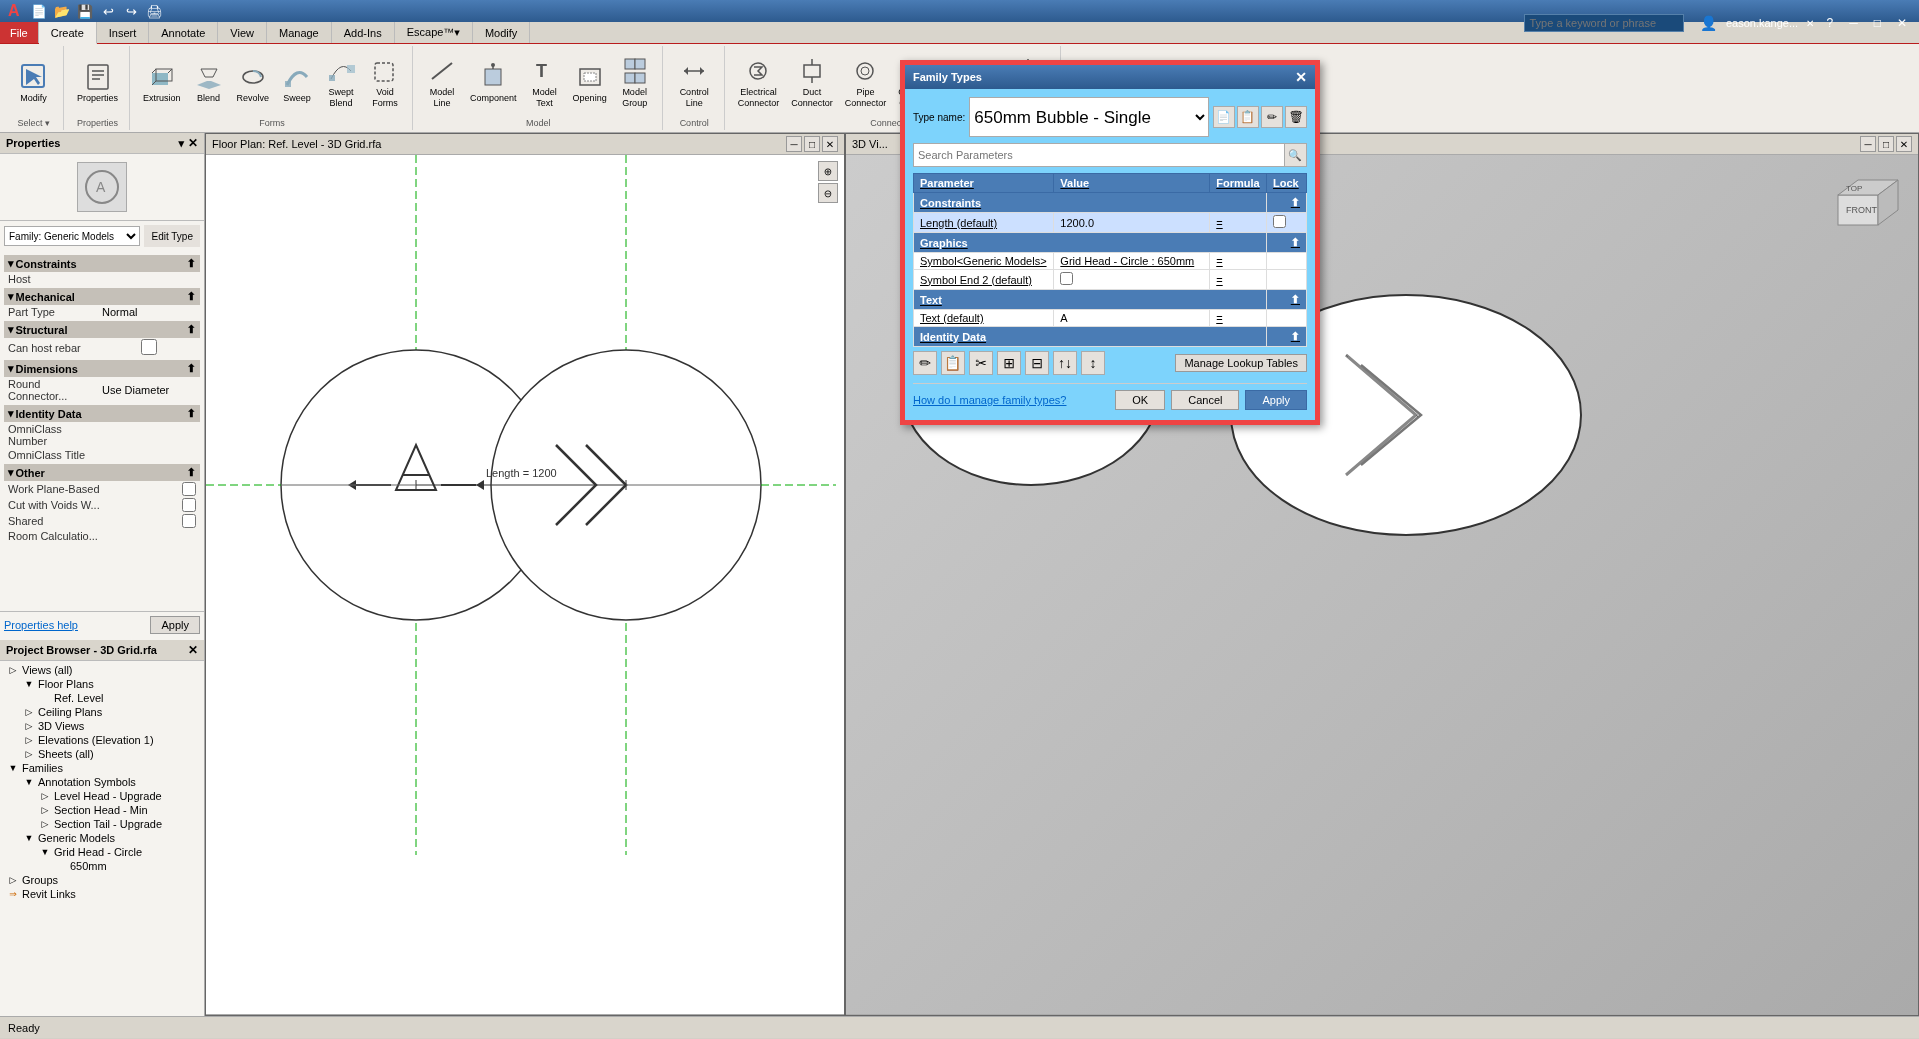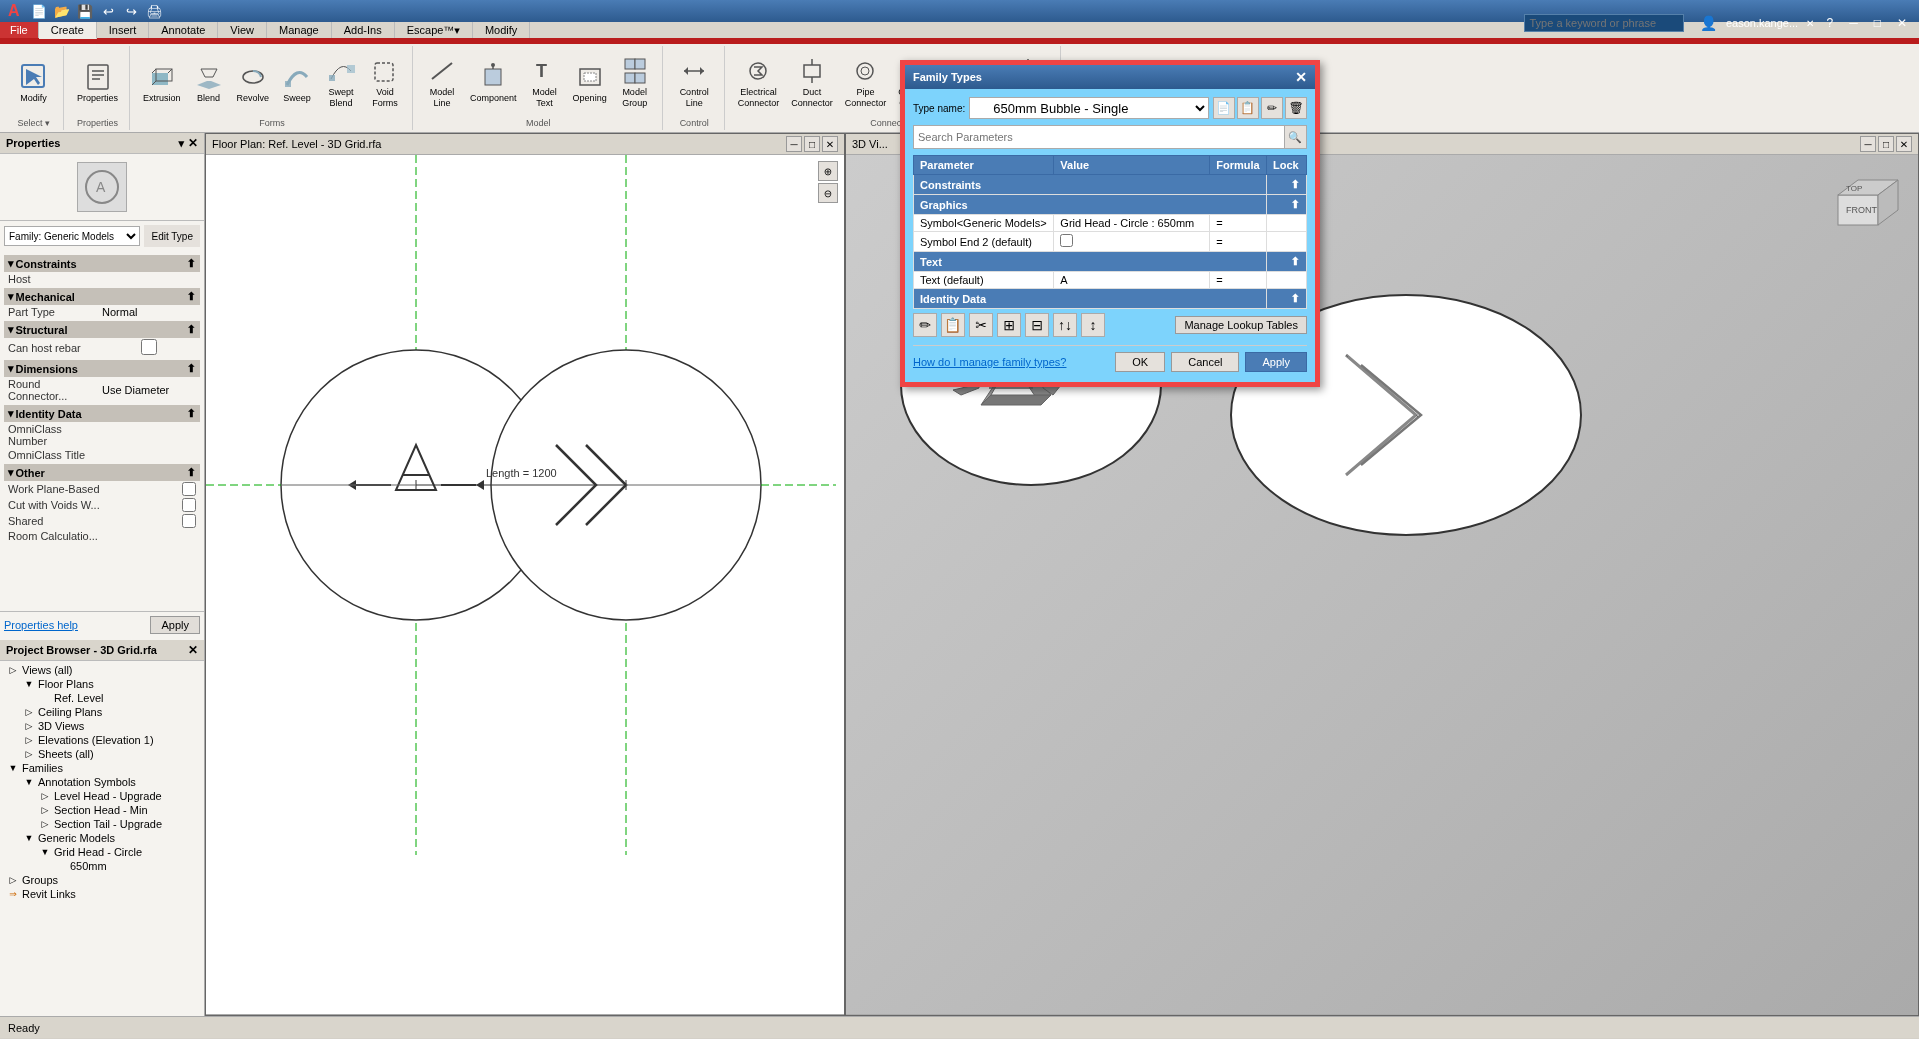--- a/index.html
+++ b/index.html
@@ -22,21 +22,21 @@
     .title-bar-btn { color: white; cursor: pointer; font-size: 12px; padding: 0 4px; }
 
     
     .ribbon {
       background: #f0ede8;
       border-bottom: 1px solid #aaa;
     }
     .ribbon-tabs {
       display: flex;
       background: #d9d5cc;
-      border-bottom: 6px solid #b91c1c;
+      border-bottom: 1px solid #b91c1c;
       height: 22px;
     }
     .ribbon-tab {
       padding: 3px 12px;
       font-size: 11px;
       cursor: pointer;
       border-right: 1px solid #bbb;
       display: flex;
       align-items: center;
     }
@@ -352,25 +352,24 @@
     .dialog-body { padding: 8px; }
     .type-name-row {
       display: flex;
       align-items: center;
       gap: 4px;
       margin-bottom: 6px;
     }
     .type-name-label { font-size: 10px; white-space: nowrap; }
     .type-name-select {
       flex: 1;
-      height: 22px;
-      font-size: 13px;
+      height: 40px;
+      font-size: 17px;
       border: 1px solid #aaa;
       background: white;
-      padding-left: 19px;
     }
     .type-name-icons { display: flex; gap: 2px; }
     .type-icon-btn {
       width: 22px; height: 22px;
       border: 1px solid #aaa;
       background: #e5e1dc;
       display: flex; align-items: center; justify-content: center;
       cursor: pointer;
       font-size: 12px;
     }
@@ -393,20 +392,21 @@
       width: 22px; height: 22px;
       background: #e5e1dc;
       border-left: 1px solid #aaa;
       display: flex; align-items: center; justify-content: center;
       cursor: pointer;
     }
     .params-table {
       width: 100%;
       border-collapse: collapse;
       font-size: 11px;
+      text-decoration: underline;
     }
     .params-table th {
       background: #4a7cb5;
       color: white;
       padding: 3px 6px;
       text-align: left;
       border: 1px solid #3a6aa5;
     }
     .params-table td {
       padding: 2px 6px;
@@ -1156,20 +1156,28 @@
             <th>Value</th>
             <th>Formula</th>
             <th style="width:40px;">Lock</th>
           </tr>
         </thead>
         <tbody>
 
           <tr class="section-header">
             <td colspan="3">Constraints</td>
             <td class="collapse-btn">⬆</td>
+          </tr>
+          <tr class="highlighted">
+            <td>Length (default)</td>
+            <td>
+              <input type="text" value="1200.0" style="">
+            </td>
+            <td>=</td>
+            <td><input type="checkbox" style=""></td>
           </tr>
 
           <tr class="section-header">
             <td colspan="3">Graphics</td>
             <td class="collapse-btn">⬆</td>
           </tr>
           <tr>
             <td>Symbol&lt;Generic Models&gt;</td>
             <td>Grid Head - Circle : 650mm</td>
             <td>=</td>

